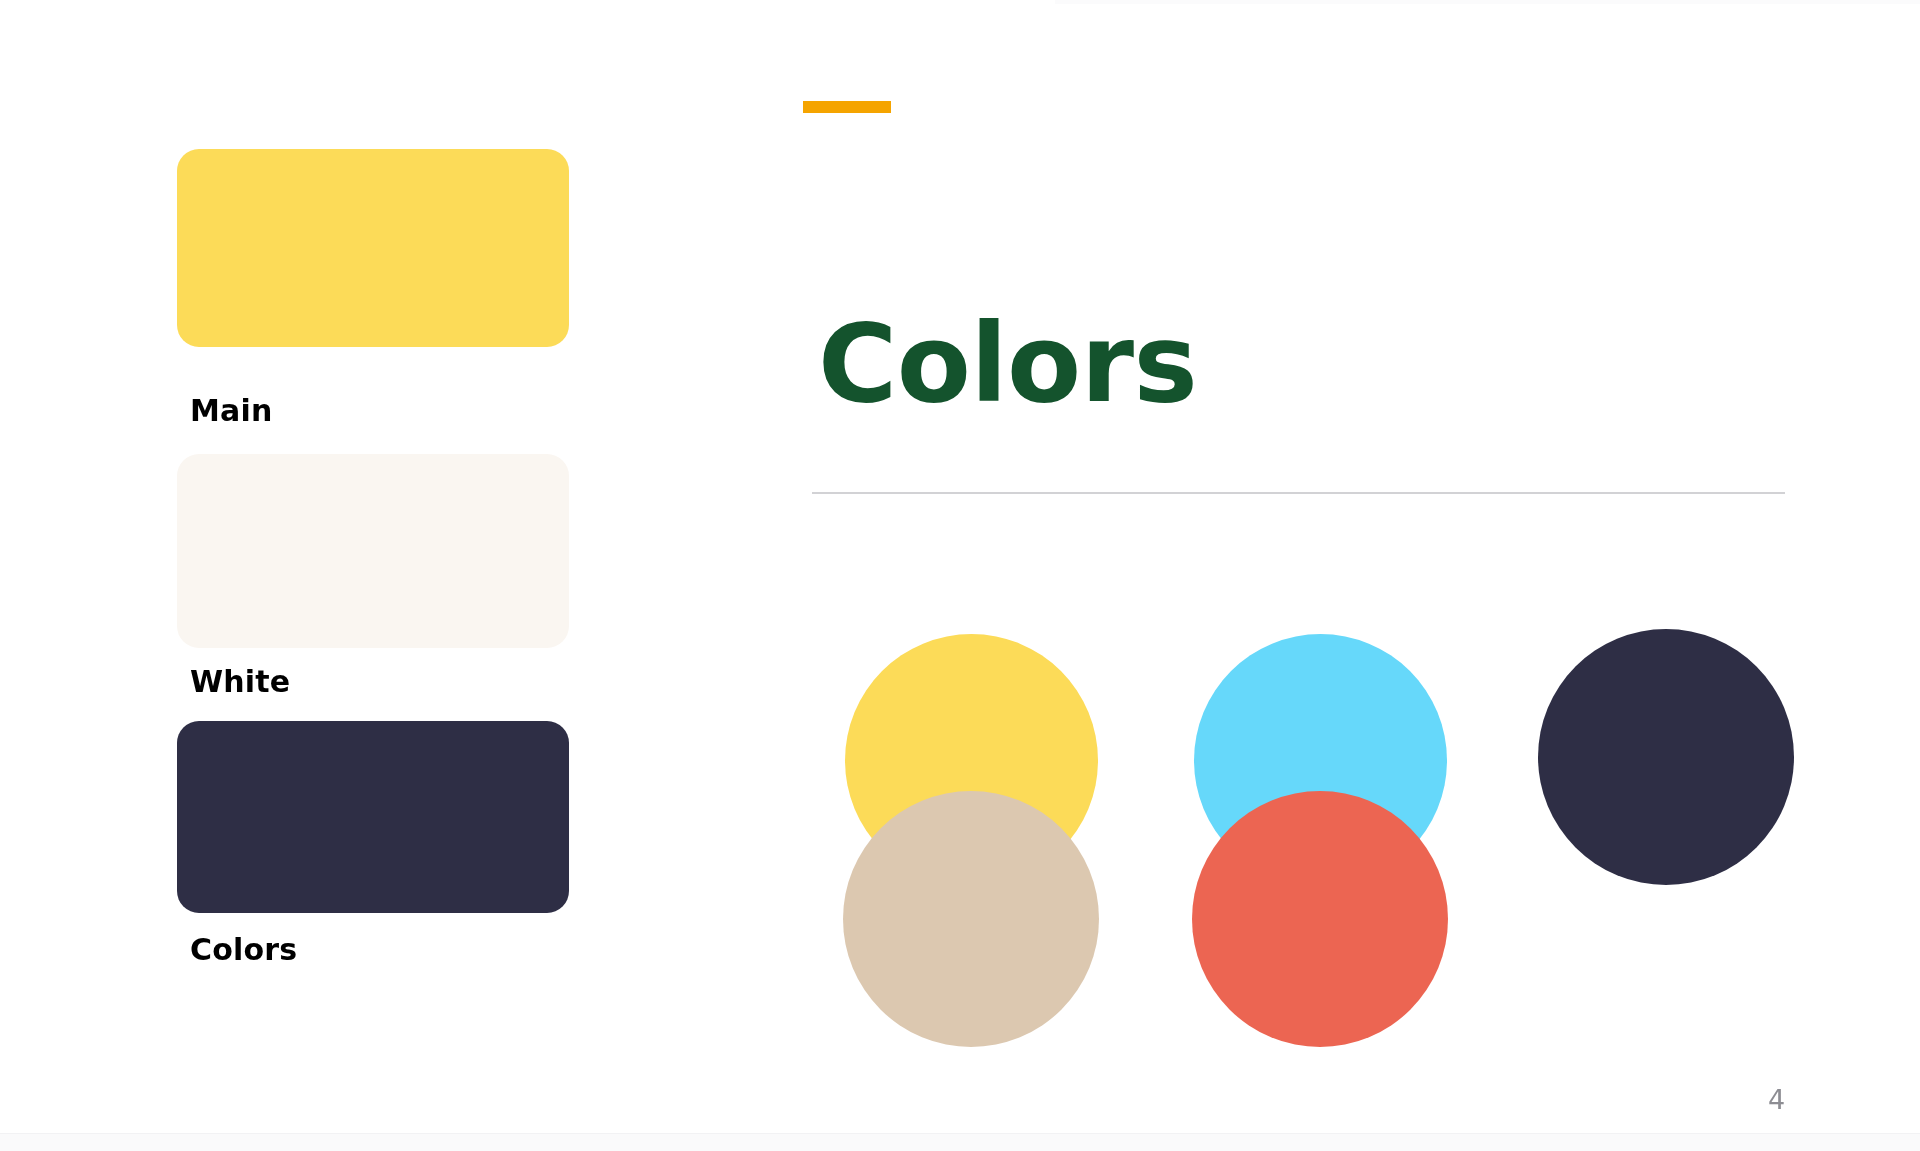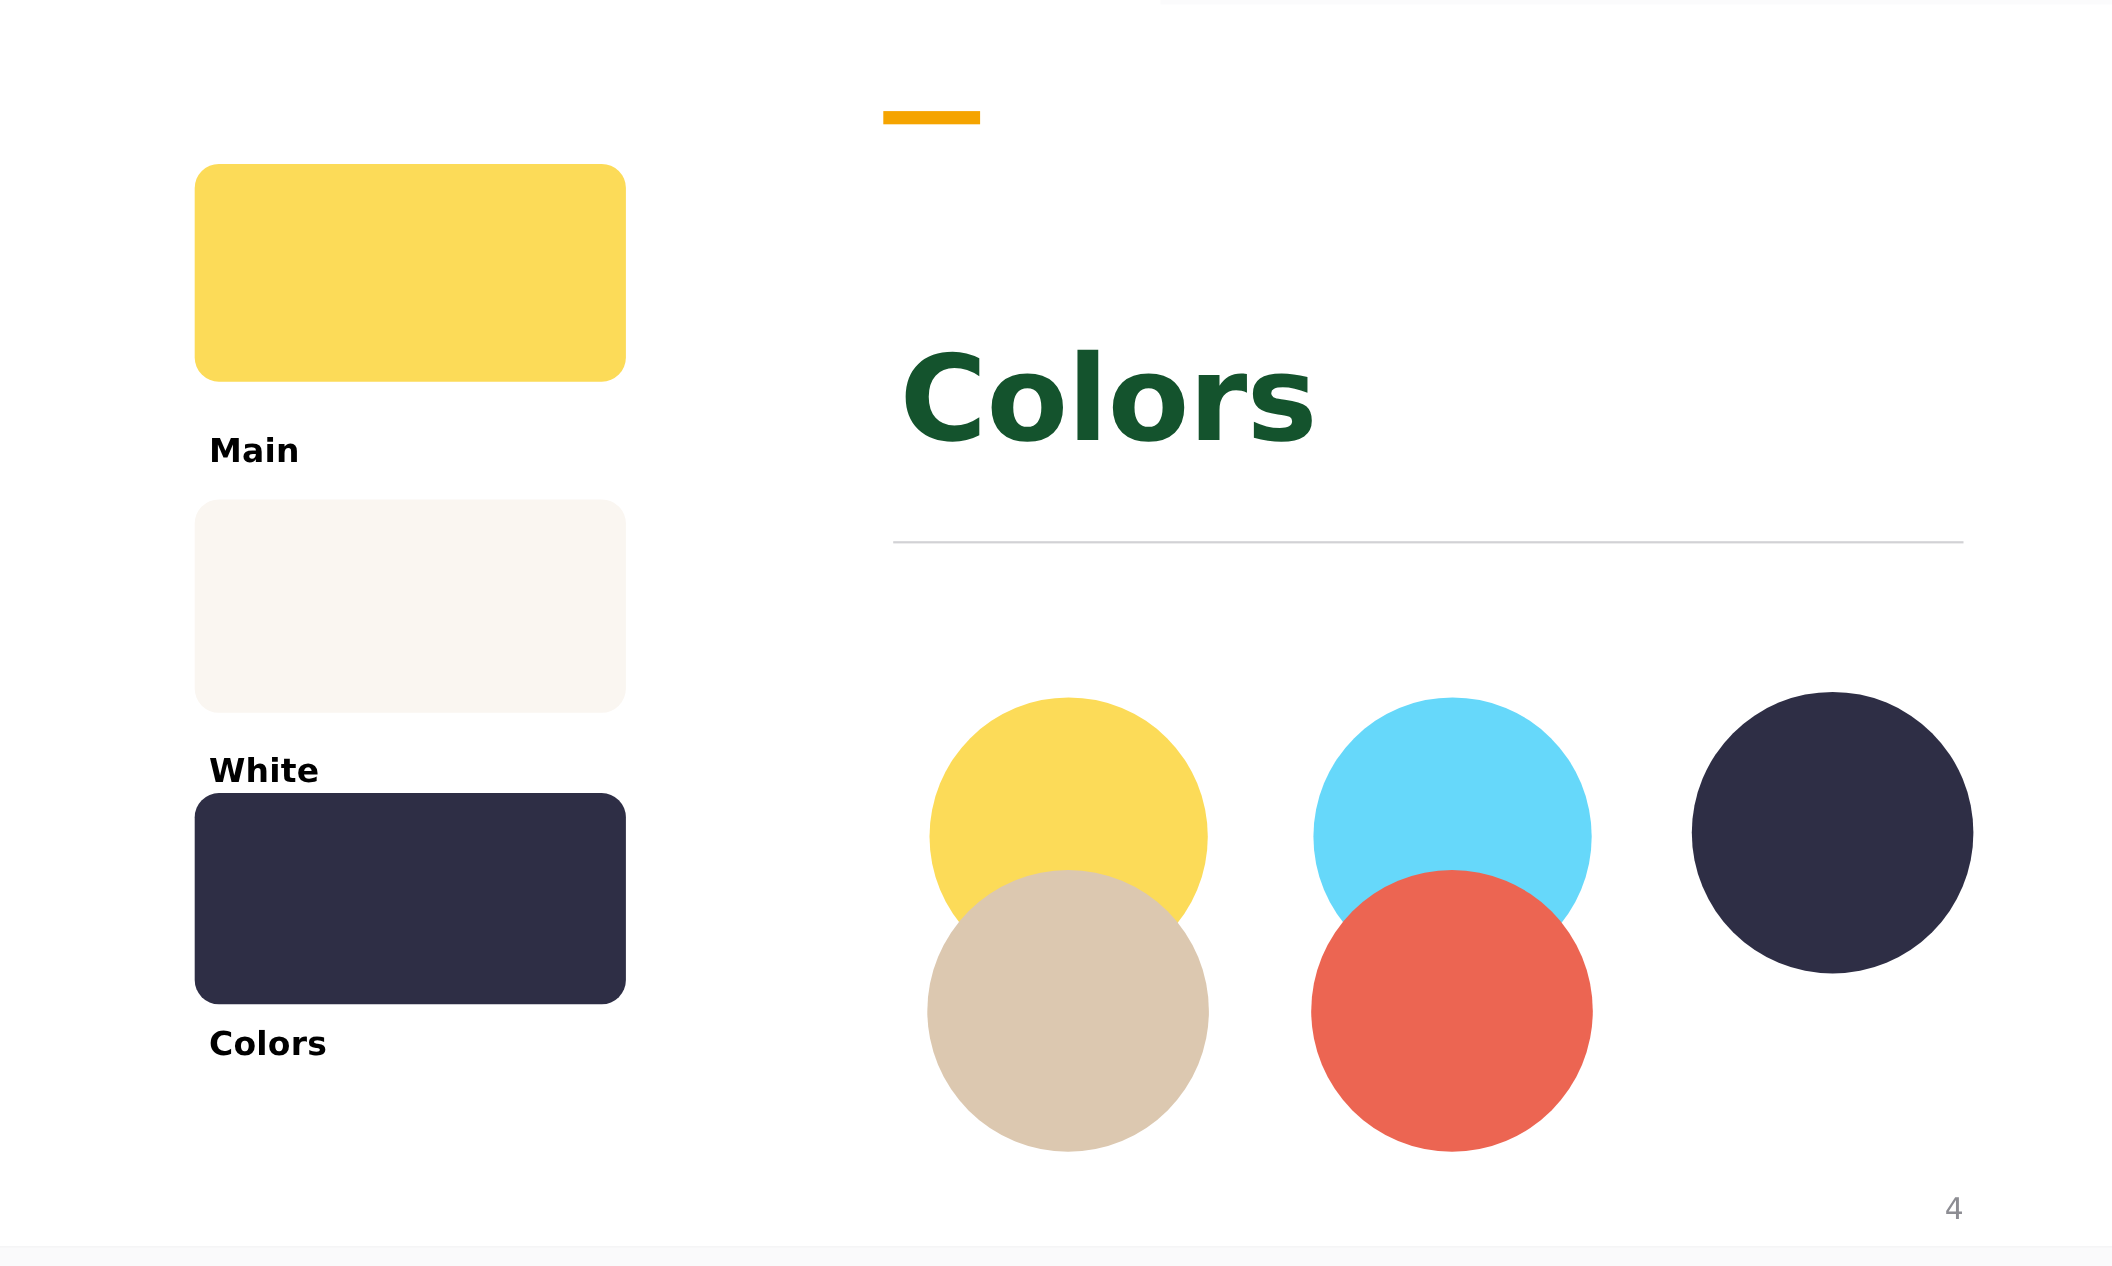--- a/index.html
+++ b/index.html
@@ -61,21 +61,21 @@
     position: absolute;
     left: 190px;
     font-family: "DejaVu Sans", sans-serif;
     font-weight: bold;
     font-size: 30px;
     letter-spacing: 0.2px;
     color: #000000;
     white-space: nowrap;
   }
   .label-main  { top: 393px; }
-  .label_white { top: 684px; }
+  .label_white { top: 664px; }
   .label-black { top: 932px; }
 
   
   .accent-bar {
     position: absolute;
     left: 803px;
     top: 101px;
     width: 88px;
     height: 12px;
   }

